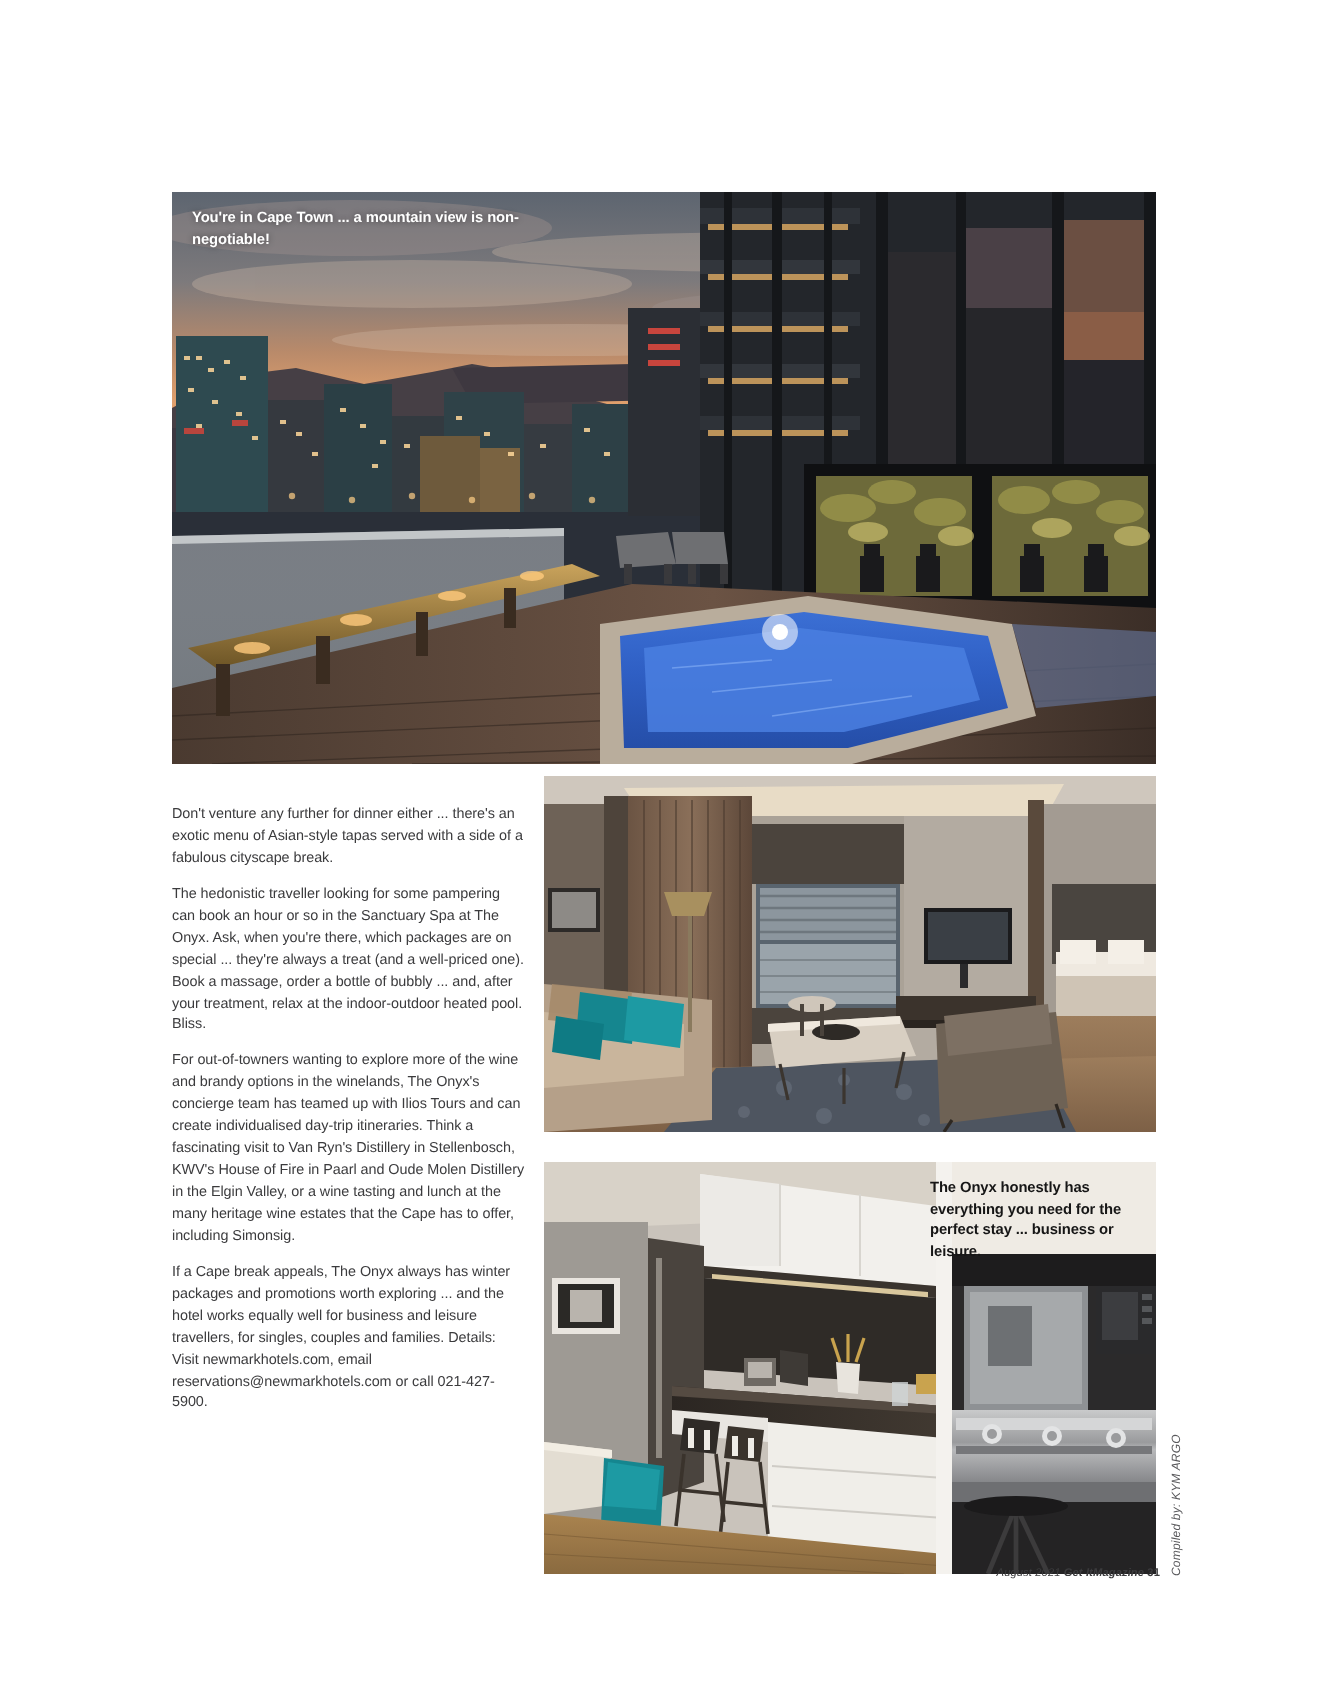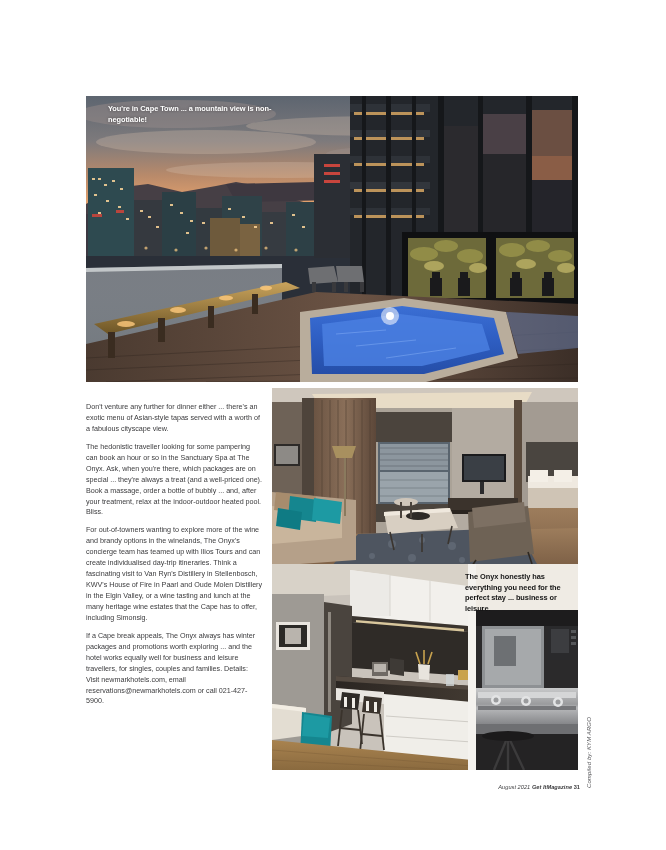--- a/index.html
+++ b/index.html
@@ -34,21 +34,21 @@
   .hero svg { display: block; width: 100%; height: 100%; }
 
   .caption {
     position: absolute;
     font-size: 7.4px;
     font-weight: bold;
     line-height: 1.42;
     letter-spacing: -0.05px;
   }
   .caption-hero {
-    left: 22px;
+    left: 10px;
     top: 8px;
     width: 165px;
     color: #ffffff;
     text-shadow: 0 0 3px rgba(0,0,0,0.45);
   }
   .caption-kitchen {
     right: 8px;
     top: 8px;
     width: 105px;
     color: #161616;
@@ -64,21 +64,21 @@
     height: 178px;
     overflow: hidden;
     background: #3c3630;
   }
   .photo-suite svg { display: block; width: 100%; height: 100%; }
 
   
   .photo-kitchen {
     position: absolute;
     left: 272px;
-    top: 564px;
+    top: 581px;
     width: 306px;
     height: 206px;
     overflow: hidden;
     background: #cfc9c2;
   }
   .photo-kitchen svg { display: block; width: 100%; height: 100%; }
 
   
   .text-col {
     position: absolute;
@@ -643,21 +643,21 @@
         <line x1="236" y1="172" x2="252" y2="206"></line>
         <line x1="236" y1="172" x2="236" y2="206"></line>
       </g>
       <ellipse cx="236" cy="172" rx="26" ry="5" fill="#1b1a1b"></ellipse>
     </svg>
 
     <div class="caption caption-kitchen">The Onyx honestly has everything you need for the perfect stay ... business or leisure.</div>
   </div>
 
   <div class="text-col">
-    <p>Don't venture any further for dinner either ... there's an exotic menu of Asian-style tapas served with a worth of a fabulous cityscape view.</p>
+    <p>Don't venture any further for dinner either ... there's an exotic menu of Asian-style tapas served with a side of a fabulous cityscape break.</p>
     <p>The hedonistic traveller looking for some pampering can book an hour or so in the Sanctuary Spa at The Onyx. Ask, when you're there, which packages are on special ... they're always a treat (and a well-priced one). Book a massage, order a bottle of bubbly ... and, after your treatment, relax at the indoor-outdoor heated pool. Bliss.</p>
     <p>For out-of-towners wanting to explore more of the wine and brandy options in the winelands, The Onyx's concierge team has teamed up with Ilios Tours and can create individualised day-trip itineraries. Think a fascinating visit to Van Ryn's Distillery in Stellenbosch, KWV's House of Fire in Paarl and Oude Molen Distillery in the Elgin Valley, or a wine tasting and lunch at the many heritage wine estates that the Cape has to offer, including Simonsig.</p>
     <p><span>If a Cape break appeals, The Onyx always has winter packages and promotions worth exploring ... and the hotel works equally well for business and leisure travellers, for singles, couples and families. </span><span class="details-line">Details: Visit newmarkhotels.com, email reservations@newmarkhotels.com or call 021-427-5900.</span></p>
   </div>
 
   <div class="footer">
     <span class="issue">August 2021</span>
     <span class="mag">Get It</span><span class="mag">Magazine</span>
     <span class="pageno">31</span>
   </div>

